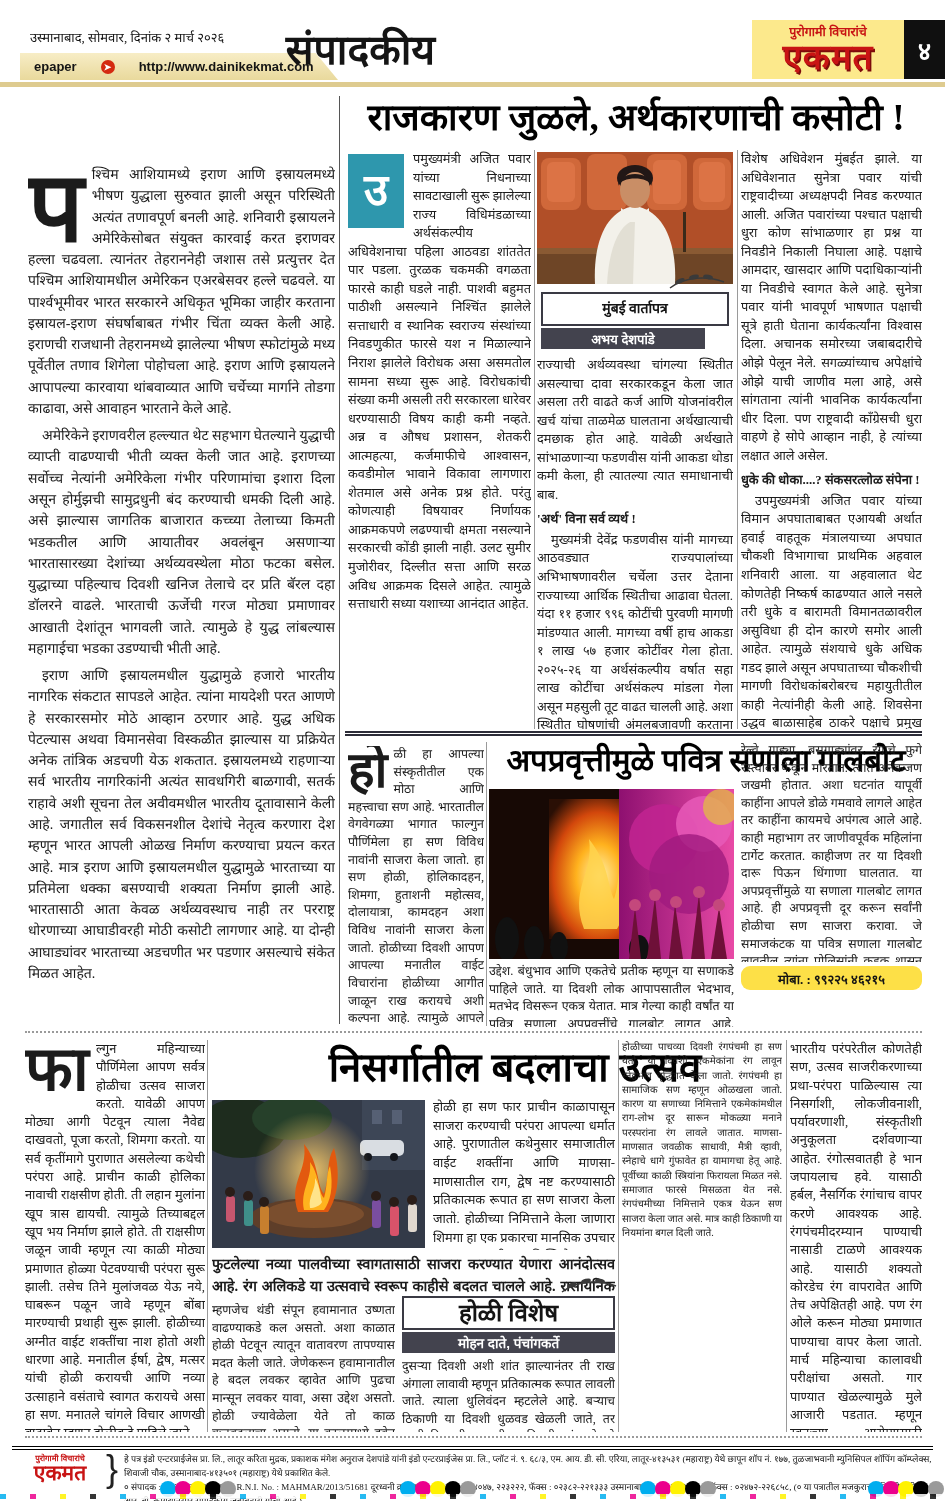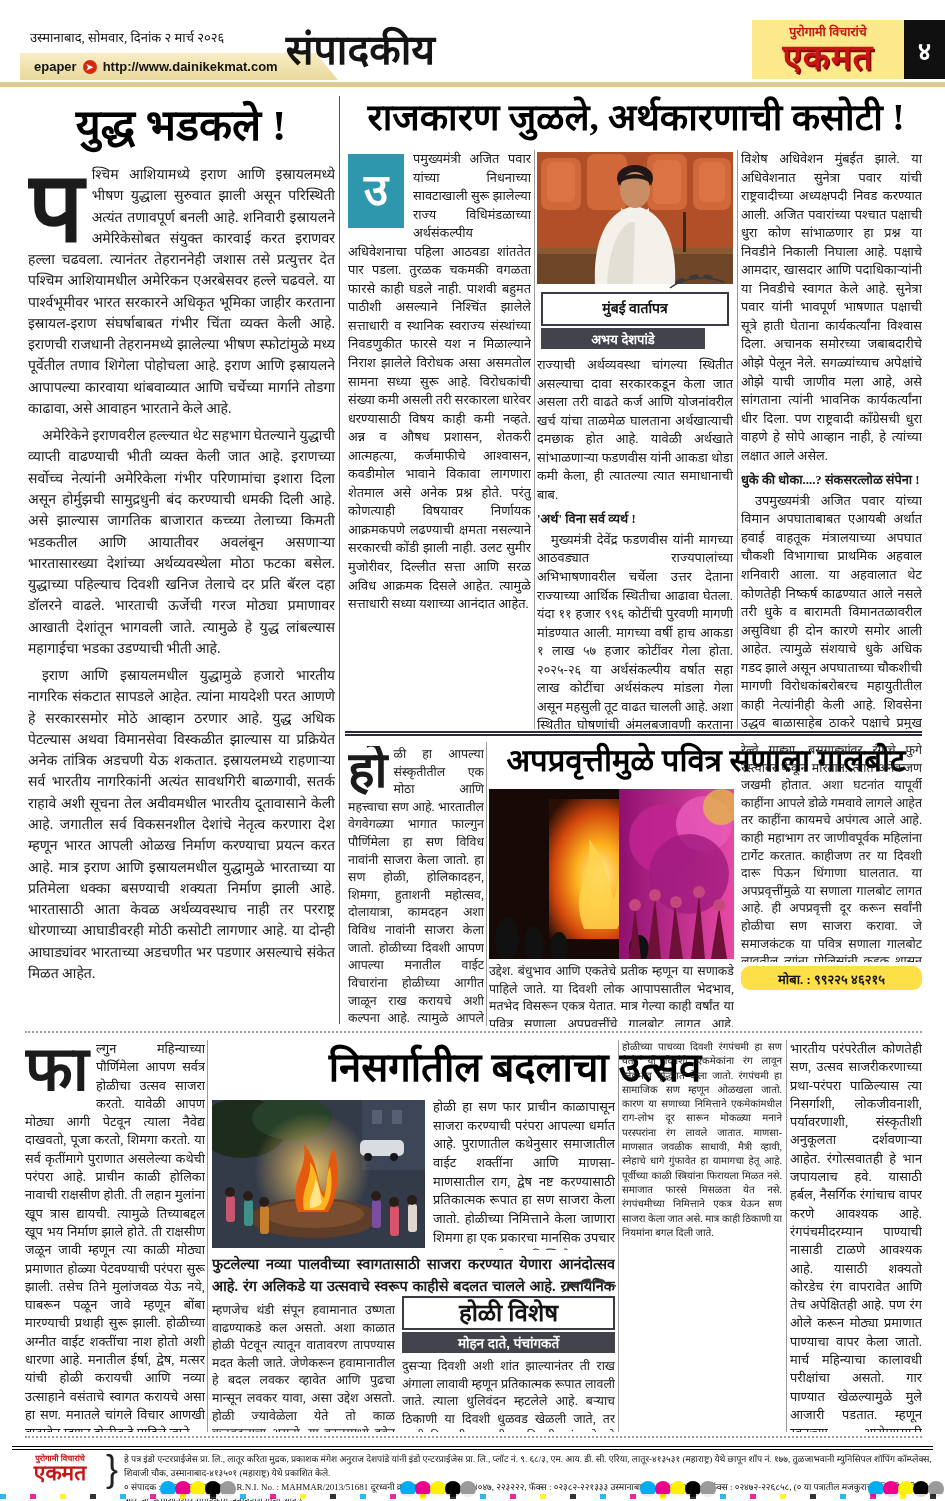--- a/index.html
+++ b/index.html
@@ -3,21 +3,21 @@
 <meta charset="utf-8">
 <style>
   * { box-sizing: border-box; margin: 0; padding: 0; }
   body { background:#fff; font-family:"Liberation Sans", sans-serif; }
   .page { position:relative; width:945px; height:1501px; background:#fff; overflow:hidden; color:#141414; }
 
   
   .dateline { position:absolute; left:30px; top:28px; font-size:13px; font-weight:normal; font-family:"Liberation Serif",serif; }
   .epaper-strip { position:absolute; left:20px; top:53px; width:318px; height:27px;
       background:linear-gradient(#f7edc6,#e9d99c); clip-path:polygon(0 0, 93% 0, 100% 100%, 0 100%);
-      display:flex; align-items:center; padding-left:14px; gap:6px; font-size:13px; font-weight:bold; }
+      display:flex; align-items:center; padding-left:14px; gap:24px; font-size:13px; font-weight:bold; }
   .link-dot { width:14px; height:14px; border-radius:50%; background:#d42a10; color:#fff; font-size:9px;
       display:inline-flex; align-items:center; justify-content:center; }
   .section-title { position:absolute; left:248px; top:20px; width:225px; text-align:center;
       font-size:41px; font-weight:bold; font-family:"Liberation Serif",serif; }
   .masthead { position:absolute; left:752px; top:20px; width:152px; height:59px; background:#fce98c; text-align:center; padding-top:3px; }
   .masthead .tag { color:#c81414; font-size:12.5px; font-weight:bold; }
   .masthead .name { color:#c81414; font-size:35px; font-weight:800; letter-spacing:1px; line-height:1.05;
       font-family:"Liberation Serif",serif; text-shadow:1.5px 1.5px 0 #7d0b0b; }
   .pagenum { position:absolute; left:904px; top:20px; width:41px; height:59px; background:#101010; color:#fff;
       display:flex; align-items:center; justify-content:center; font-size:25px; font-weight:bold; }
@@ -107,21 +107,20 @@
     <span>http://www.dainikekmat.com</span>
   </div>
   <div class="section-title">संपादकीय</div>
   <div class="masthead">
     <div class="tag">पुरोगामी विचारांचे</div>
     <div class="name">एकमत</div>
   </div>
   <div class="pagenum">४</div>
   <div class="header-rule"></div>
 
-  <div class="headline war-headline">युद्ध भडकले !</div>
   <div class="col war-body">
     <p class="first"><span class="dc dc-pa">प</span><span>श्चिम आशियामध्ये इराण आणि इस्रायलमध्ये भीषण युद्धाला सुरुवात झाली असून परिस्थिती अत्यंत तणावपूर्ण बनली आहे. शनिवारी इस्रायलने अमेरिकेसोबत संयुक्त कारवाई करत इराणवर हल्ला चढवला. त्यानंतर तेहराननेही जशास तसे प्रत्युत्तर देत पश्चिम आशियामधील अमेरिकन एअरबेसवर हल्ले चढवले. या पार्श्वभूमीवर भारत सरकारने अधिकृत भूमिका जाहीर करताना इस्रायल-इराण संघर्षाबाबत गंभीर चिंता व्यक्त केली आहे. इराणची राजधानी तेहरानमध्ये झालेल्या भीषण स्फोटांमुळे मध्य पूर्वेतील तणाव शिगेला पोहोचला आहे. इराण आणि इस्रायलने आपापल्या कारवाया थांबवाव्यात आणि चर्चेच्या मार्गाने तोडगा काढावा, असे आवाहन भारताने केले आहे.</span></p>
     <p>अमेरिकेने इराणवरील हल्ल्यात थेट सहभाग घेतल्याने युद्धाची व्याप्ती वाढण्याची भीती व्यक्त केली जात आहे. इराणच्या सर्वोच्च नेत्यांनी अमेरिकेला गंभीर परिणामांचा इशारा दिला असून होर्मुझची सामुद्रधुनी बंद करण्याची धमकी दिली आहे. असे झाल्यास जागतिक बाजारात कच्च्या तेलाच्या किमती भडकतील आणि आयातीवर अवलंबून असणाऱ्या भारतासारख्या देशांच्या अर्थव्यवस्थेला मोठा फटका बसेल. युद्धाच्या पहिल्याच दिवशी खनिज तेलाचे दर प्रति बॅरल दहा डॉलरने वाढले. भारताची ऊर्जेची गरज मोठ्या प्रमाणावर आखाती देशांतून भागवली जाते. त्यामुळे हे युद्ध लांबल्यास महागाईचा भडका उडण्याची भीती आहे.</p>
     <p>इराण आणि इस्रायलमधील युद्धामुळे हजारो भारतीय नागरिक संकटात सापडले आहेत. त्यांना मायदेशी परत आणणे हे सरकारसमोर मोठे आव्हान ठरणार आहे. युद्ध अधिक पेटल्यास अथवा विमानसेवा विस्कळीत झाल्यास या प्रक्रियेत अनेक तांत्रिक अडचणी येऊ शकतात. इस्रायलमध्ये राहणाऱ्या सर्व भारतीय नागरिकांनी अत्यंत सावधगिरी बाळगावी, सतर्क राहावे अशी सूचना तेल अवीवमधील भारतीय दूतावासाने केली आहे. जगातील सर्व विकसनशील देशांचे नेतृत्व करणारा देश म्हणून भारत आपली ओळख निर्माण करण्याचा प्रयत्न करत आहे. मात्र इराण आणि इस्रायलमधील युद्धामुळे भारताच्या या प्रतिमेला धक्का बसण्याची शक्यता निर्माण झाली आहे. भारतासाठी आता केवळ अर्थव्यवस्थाच नाही तर परराष्ट्र धोरणाच्या आघाडीवरही मोठी कसोटी लागणार आहे. या दोन्ही आघाड्यांवर भारताच्या अडचणीत भर पडणार असल्याचे संकेत मिळत आहेत.</p>
   </div>
   <div class="vrule" style="left:339px; top:96px; height:928px; background:#555;"></div>
 
   <div class="headline pol-headline">राजकारण जुळले, अर्थकारणाची कसोटी !</div>
 
   <div class="col pol-colA">

